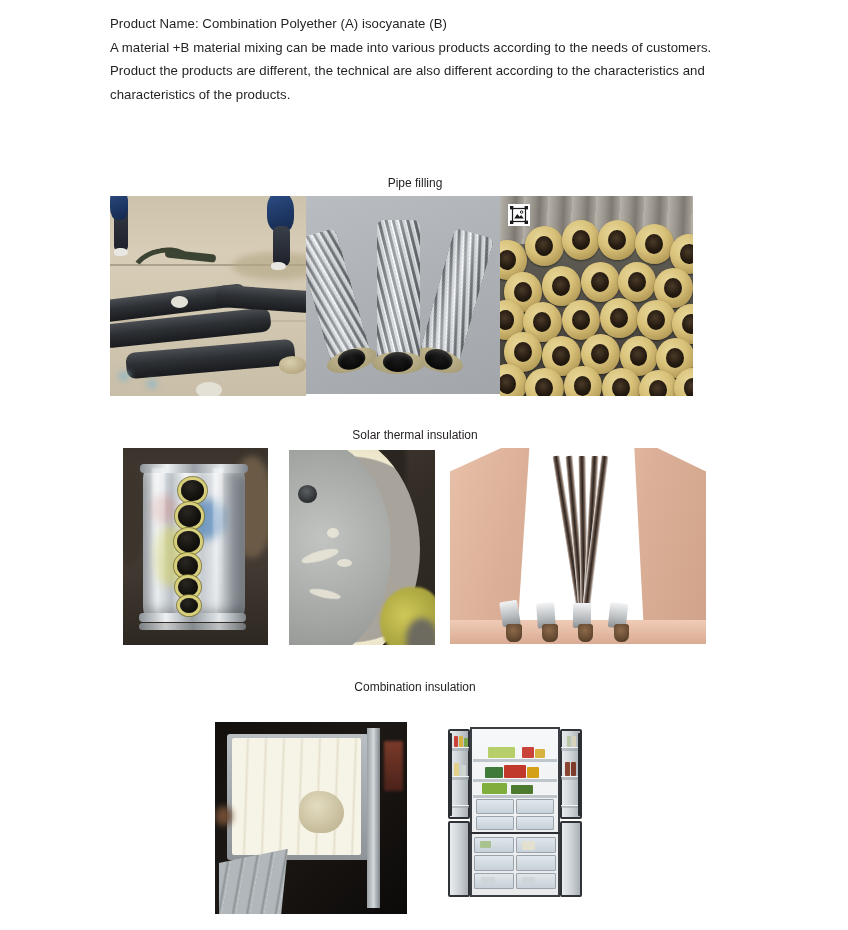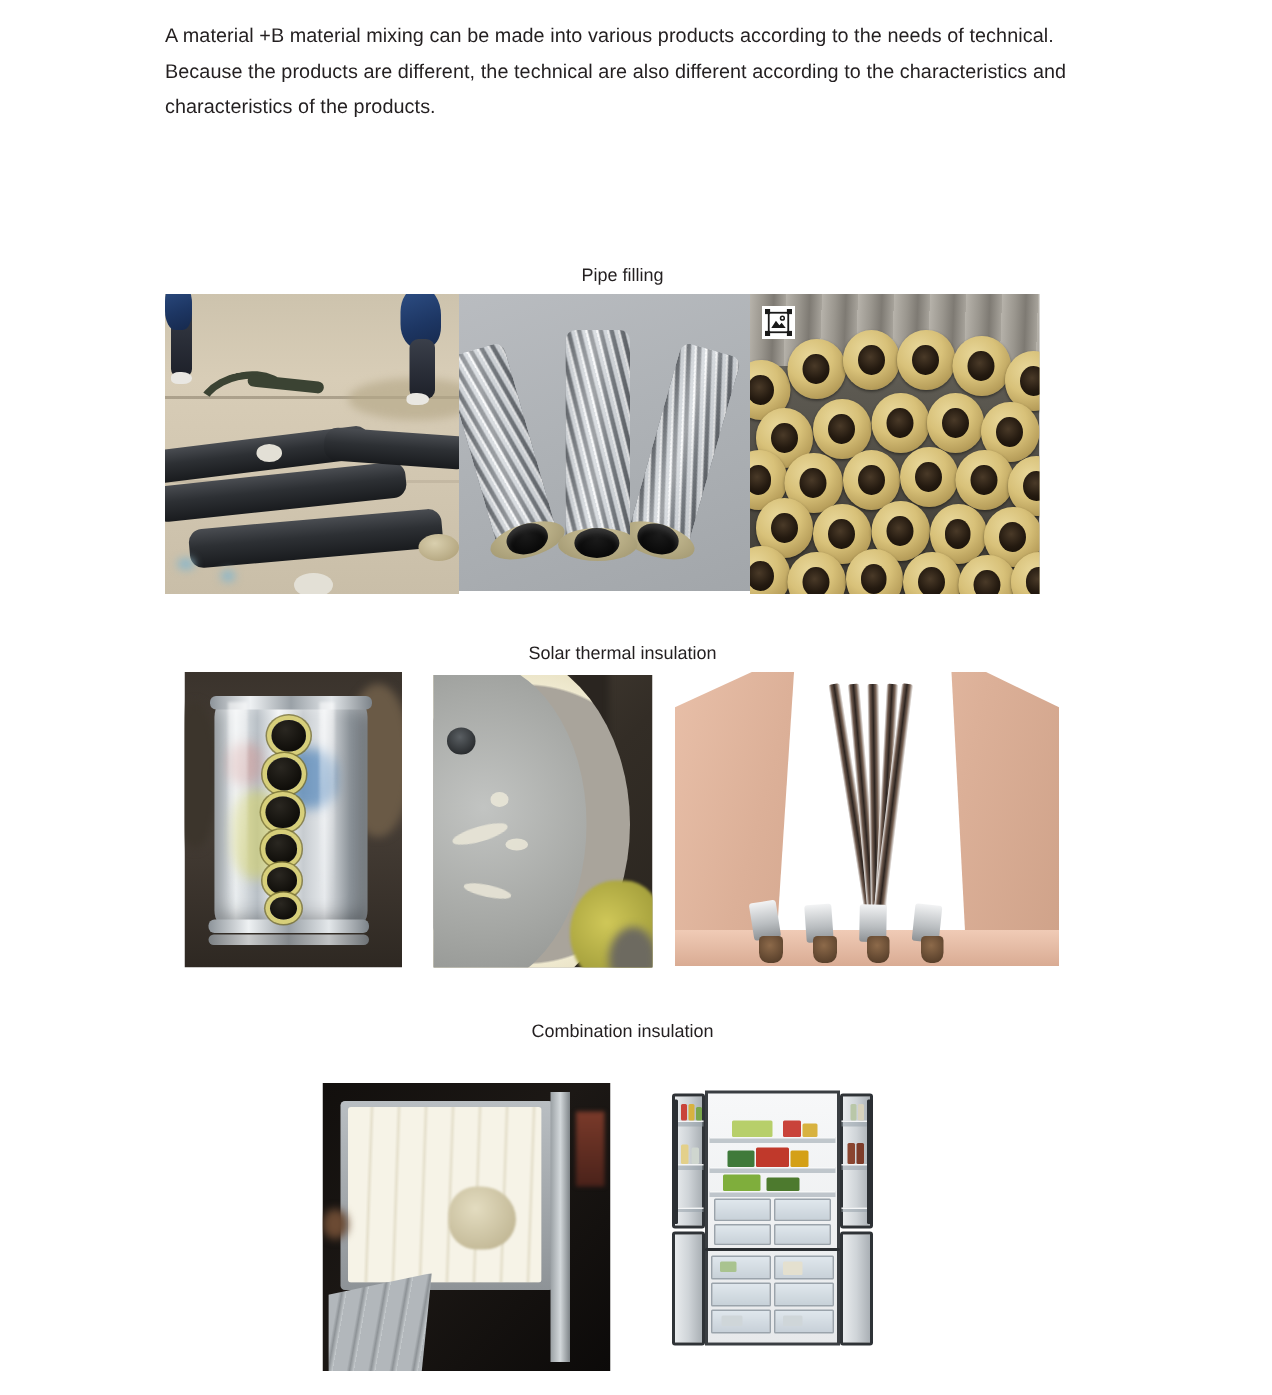--- a/index.html
+++ b/index.html
@@ -371,22 +371,23 @@
     align-items: center;
     justify-content: center;
     z-index: 5;
   }
   .img-placeholder svg { display: block; }
 </style>
 </head>
 <body>
 
 <div class="doc-text">
-  <div class="doc-line wrap">A material +B material mixing can be made into various products according to the needs of technical.</div>
-  <div class="doc-line wrap">Because the products are different, the technical are also different according to the characteristics and characteristics of the products.</div>
+  <div class="doc-line">Product Name: Combination Polyether (A) isocyanate (B)</div>
+  <div class="doc-line wrap">A material +B material mixing can be made into various products according to the needs of customers.</div>
+  <div class="doc-line wrap">Product the products are different, the technical are also different according to the characteristics and characteristics of the products.</div>
 </div>
 
 <div class="section-title" id="title-pipe">Pipe filling</div>
 <div class="section-title" id="title-solar">Solar thermal insulation</div>
 <div class="section-title" id="title-fridge">Combination insulation</div>
 
 <div class="pic" id="pic-worker">
   <div class="inner">
     <div class="scene-worker"></div>
     <div class="ground-seam" style="top:34%"></div>

